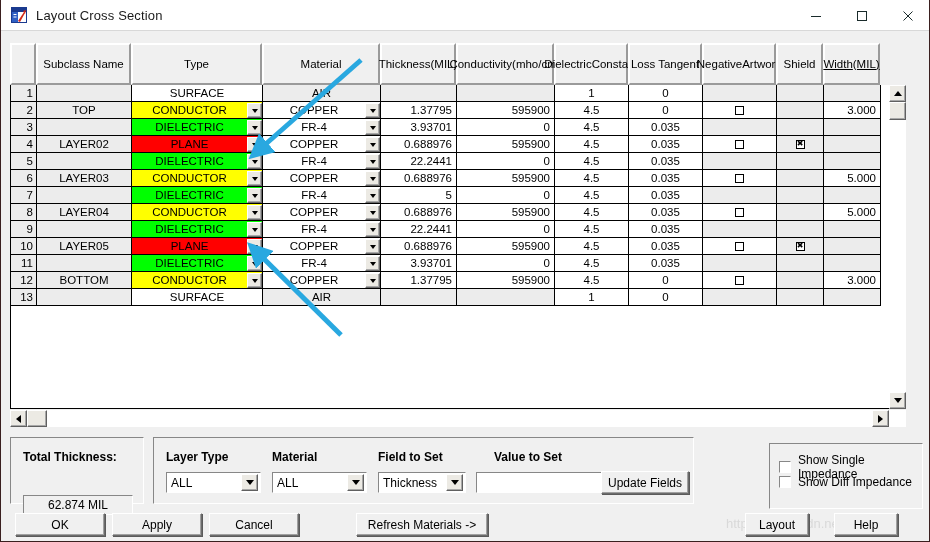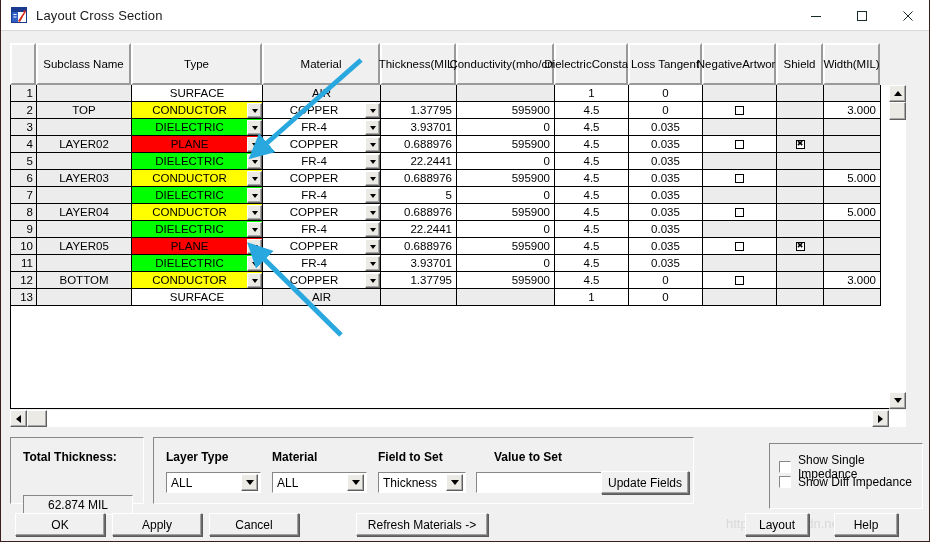--- a/index.html
+++ b/index.html
@@ -364,21 +364,21 @@
         <div class="hcell" style="width: 74px;">
           <div>Loss Tangent</div>
         </div>
         <div class="hcell" style="width: 74px;">
           <div>Negative</div>
           <div>Artwork</div>
         </div>
         <div class="hcell" style="width: 47px;">
           <div>Shield</div>
         </div>
-        <div class="hcell" style="width: 57px;">
+        <div class="hcell" style="width: 57px; text-decoration: underline;">
           <div>Width</div>
           <div>(MIL)</div>
         </div>
       </div>
     <div id="grid-body">
         <div class="row">
           <div class="cell c-num" style="width: 26px; border-left: none;">
             <span>1</span>
           </div>
           <div class="cell c-center bg-gray" style="width: 95px;">

